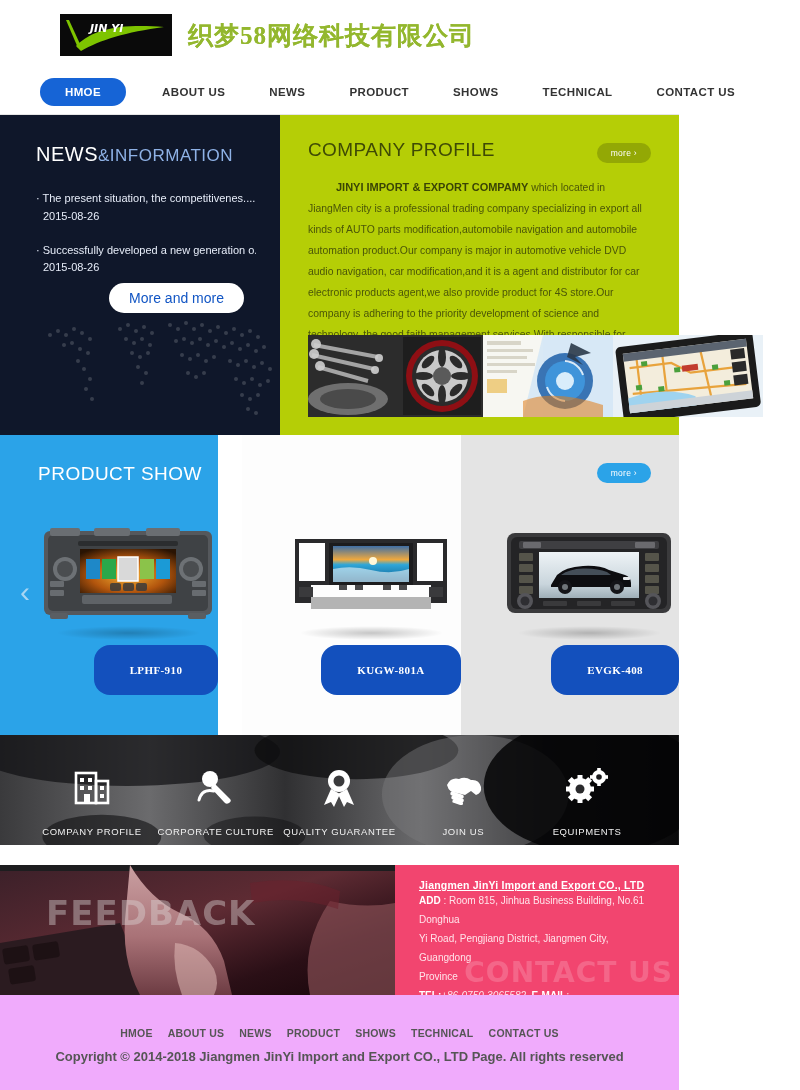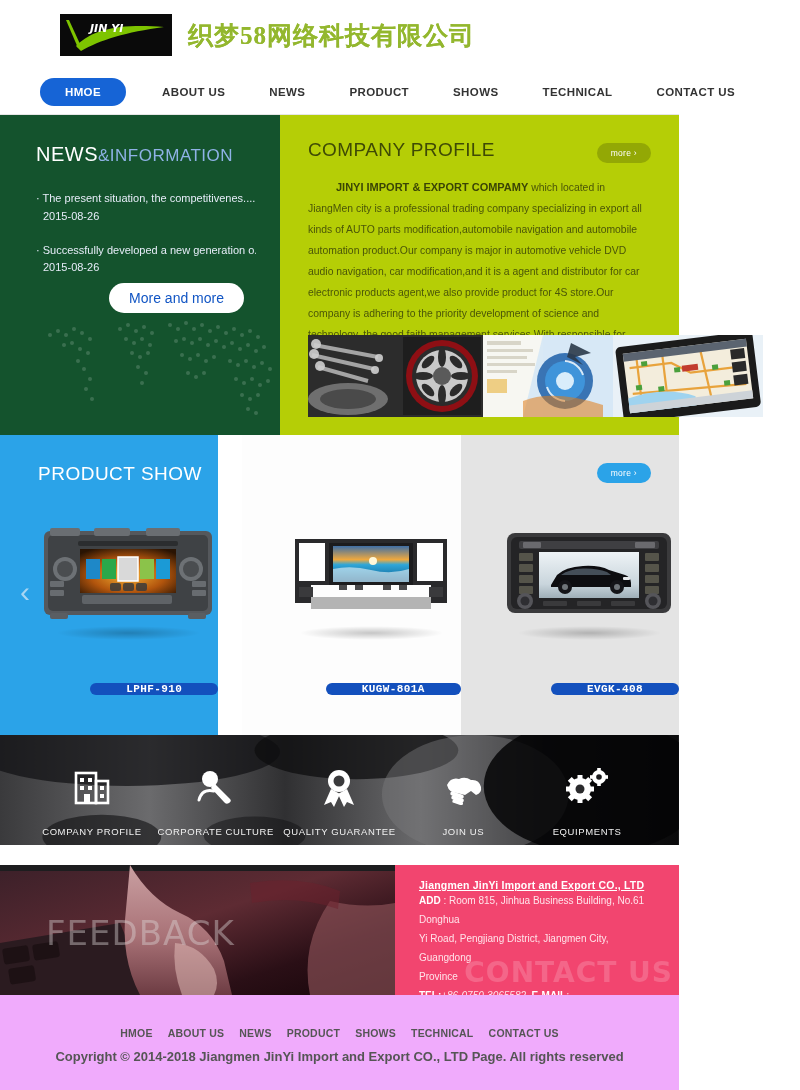--- a/index.html
+++ b/index.html
@@ -44,21 +44,21 @@
   }
   .nav-item.active {
     background: #1664d6; color: #fff; border-radius: 16px;
     min-width: 86px; text-align: center; padding: 0 14px; margin-right: 14px;
   }
 
   
   .row1 { display: flex; height: 320px; }
 
   .news-panel {
-    width: 280px; background: #14532d; position: relative; overflow: hidden;
+    width: 280px; background: #0f172a; position: relative; overflow: hidden;
     padding: 28px 24px 0 36px;
   }
   .news-dots {
     position: absolute; left: 20px; bottom: -10px; width: 280px; height: 150px;
     opacity: .16;
   }
   .news-title { font-size: 20px; color: #fff; font-weight: 400; letter-spacing: .5px; }
   .news-title .sub { color: #8fb2e6; font-size: 17px; }
   .news-list { margin-top: 24px; position: relative; z-index: 2; }
   .news-item { margin-bottom: 20px; }
@@ -111,22 +111,22 @@
     font-size: 19px; color: #fff; font-weight: 400; letter-spacing: .5px;
   }
   .prod-img { margin-top: 88px; width: 180px; height: 105px; position: relative; }
   .prod-shadow {
     position: absolute; left: 18px; bottom: -12px; width: 145px; height: 14px;
     background: radial-gradient(ellipse at center, rgba(0,0,0,.22) 0%, rgba(0,0,0,0) 70%);
   }
   .prod-btn {
     position: absolute; bottom: 40px;
     background: #1350bd; color: #fff; font-size: 11px; font-weight: bold;
-    letter-spacing: .4px; border-radius: 16px; padding: 0 36px;
-    border: none; cursor: pointer; font-family: Liberation Mono, monospace;
+    letter-spacing: .4px; border-radius: 16px; padding: 19px 36px;
+    border: none; cursor: pointer; font-family: Liberation Serif, serif;
   }
   .arrow {
     position: absolute; top: 142px; font-size: 30px; color: #cdd9de;
     cursor: pointer; font-family: "Liberation Sans", sans-serif; line-height: 1;
   }
   .arrow.left { left: 20px; color: #a8d5f2; }
   .arrow.right { right: 20px; color: #a9b6ba; }
 
   
   .iconstrip {
@@ -145,22 +145,22 @@
   }
 
   
   .row4 { display: flex; height: 130px; }
   .feedback {
     width: 395px; position: relative; overflow: hidden;
   }
   .feedback-bg { position: absolute; inset: 0; }
   .feedback-word {
     position: absolute; left: 46px; top: 28px; z-index: 3;
-    font-size: 34px; font-weight: normal; letter-spacing: 1px;
-    color: rgba(220,215,215,.42); font-family: "DejaVu Sans", sans-serif; margin-top: 20px;
+    font-size: 34px; font-weight: bold; letter-spacing: 1px;
+    color: rgba(220,215,215,.42); font-family: "DejaVu Sans", sans-serif;
   }
   .contact {
     flex: 1; background: #f2456f; position: relative; overflow: hidden;
     padding: 14px 20px 0 24px;
   }
   .contact-watermark {
     position: absolute; right: 6px; bottom: 6px;
     font-size: 28px; font-weight: bold; letter-spacing: 1px;
     color: rgba(255,255,255,.18); font-family: "DejaVu Sans", sans-serif;
   }

